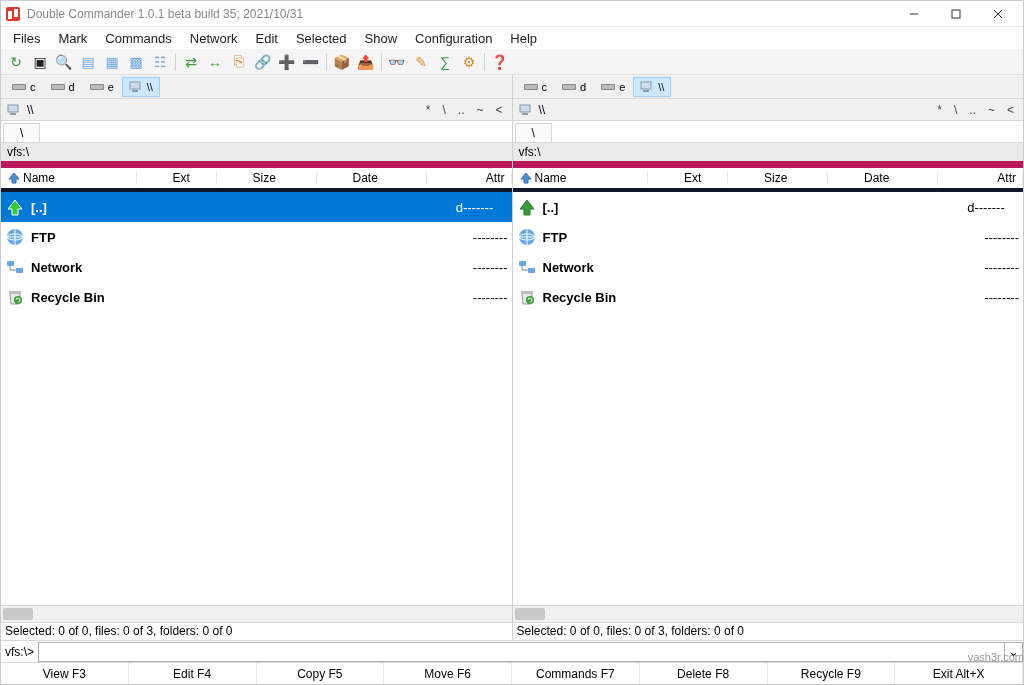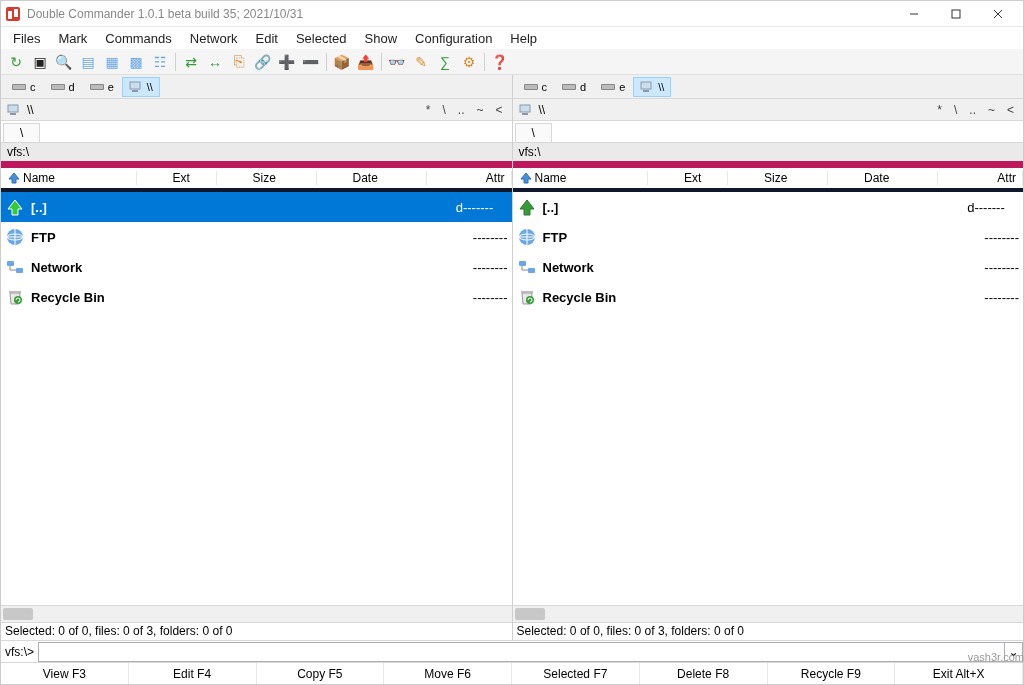--- a/index.html
+++ b/index.html
@@ -421,19 +421,19 @@
   <span class="prompt">vfs:\&gt;</span>
   <input class="input" style="">
   <span class="dd">⌄</span>
 </div>
 
 <div class="fkeys" id="fkeys">
     <span class="fk">View F3</span>
     <span class="fk">Edit F4</span>
     <span class="fk">Copy F5</span>
     <span class="fk">Move F6</span>
-    <span class="fk">Selected F7</span>
+    <span class="fk">Commands F7</span>
     <span class="fk">Delete F8</span>
     <span class="fk">Recycle F9</span>
     <span class="fk">Exit Alt+X</span>
   </div>
 
 <span class="watermark">vash3r.com</span>
 
 </body></html>

